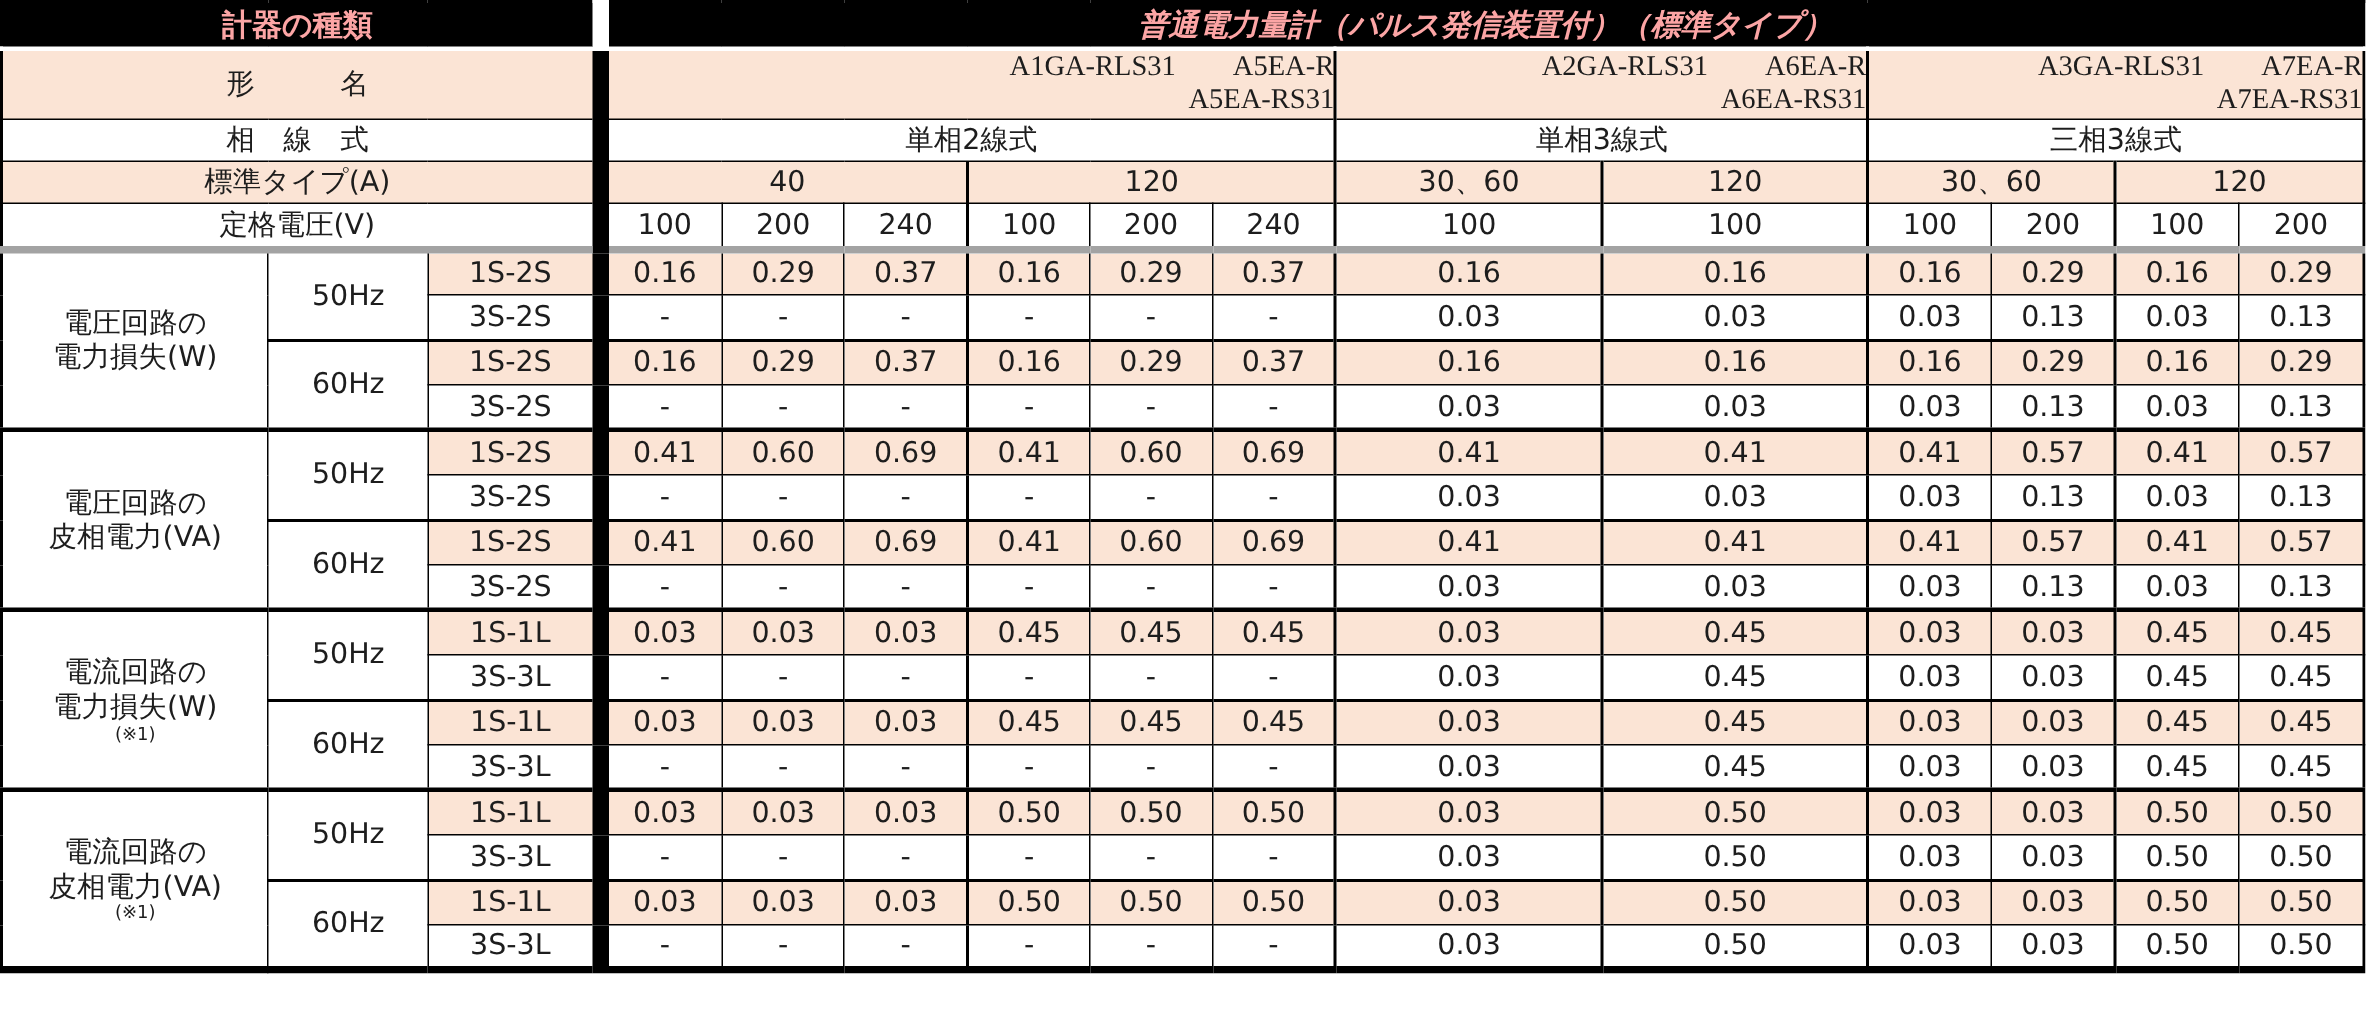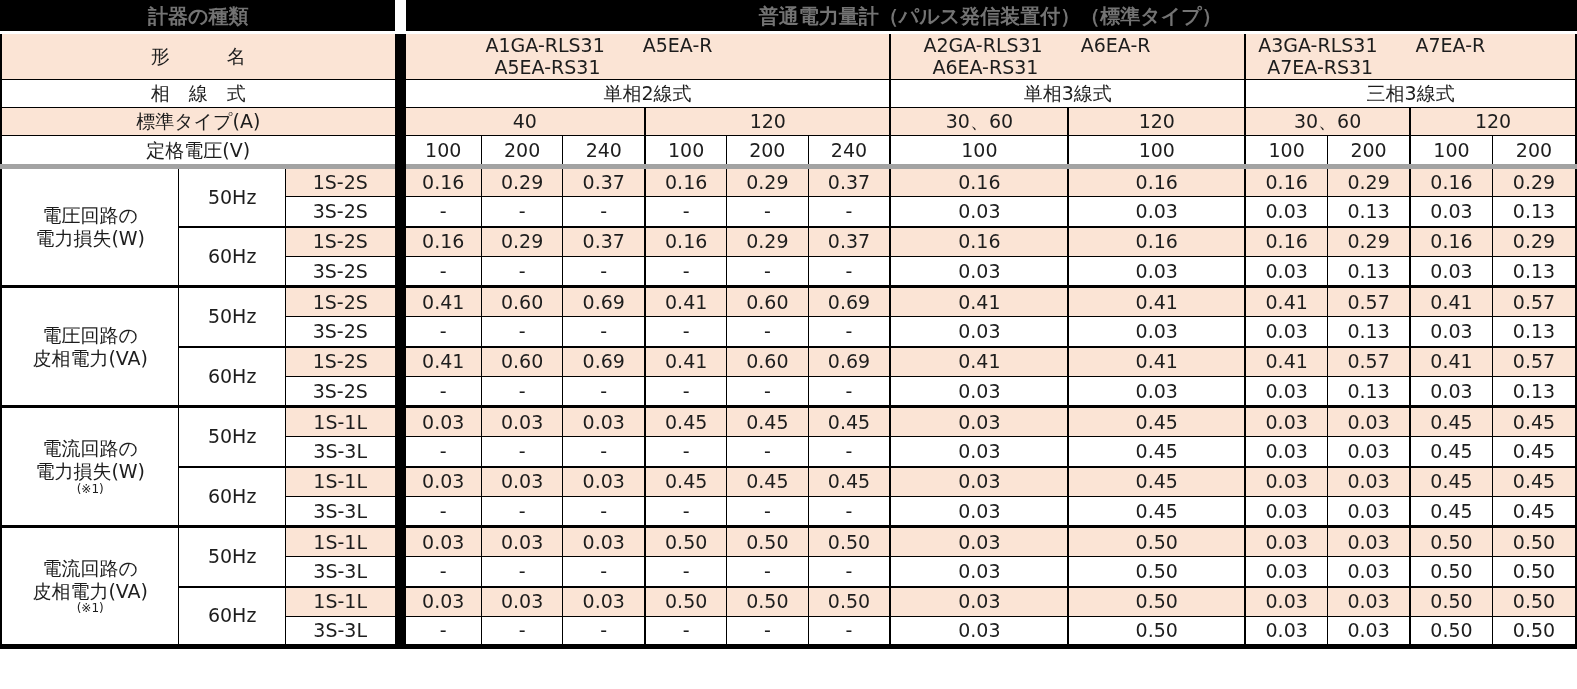--- a/index.html
+++ b/index.html
@@ -21,41 +21,41 @@
     padding: 0;
     font-weight: normal;
     font-size: 19px;
     line-height: 1.2;
     overflow: hidden;
   }
 
   
   tr.black-row th {
     background: #000;
-    color: #737373;
+    color: #fca5a5;
     font-weight: bold;
     font-size: 20px;
     border-bottom: 3px solid #fff;
     height: 31px;
   }
   tr.model-row { height: 47px; }
   tr.phase-row, tr.current-row { height: 28px; }
   tr.voltage-row { height: 31px; }
   tr.voltage-row th { border-bottom: 5px solid #a3a3a3; }
 
   .peach { background: #fbe4d5; }
   .white { background: #ffffff; }
 
   
   .divider { border-left: 11px solid #000; }
-  .divider-white { border-left: 11px solid #fff; }
+  .divider-white { border-left: 11px solid #fff; font-style: italic; }
   .bl2 { border-left: 2px solid #000; }
 
   
-  th.model { text-align: left; }
+  th.model { text-align: right; font-family: Liberation Serif, serif; }
   th.model .m-line { white-space: pre; }
   th.model .m-line2 { margin-left: 9px; }
   th.model-g1 { padding-left: 80px; }
   th.model-g2 { padding-left: 32px; }
   th.model-g3 { padding-left: 12px; }
 
   
   tbody tr { height: 30px; }
   tbody td.cat { line-height: 1.2; }
   tbody td.cat .note { font-size: 12px; line-height: 1.1; }

